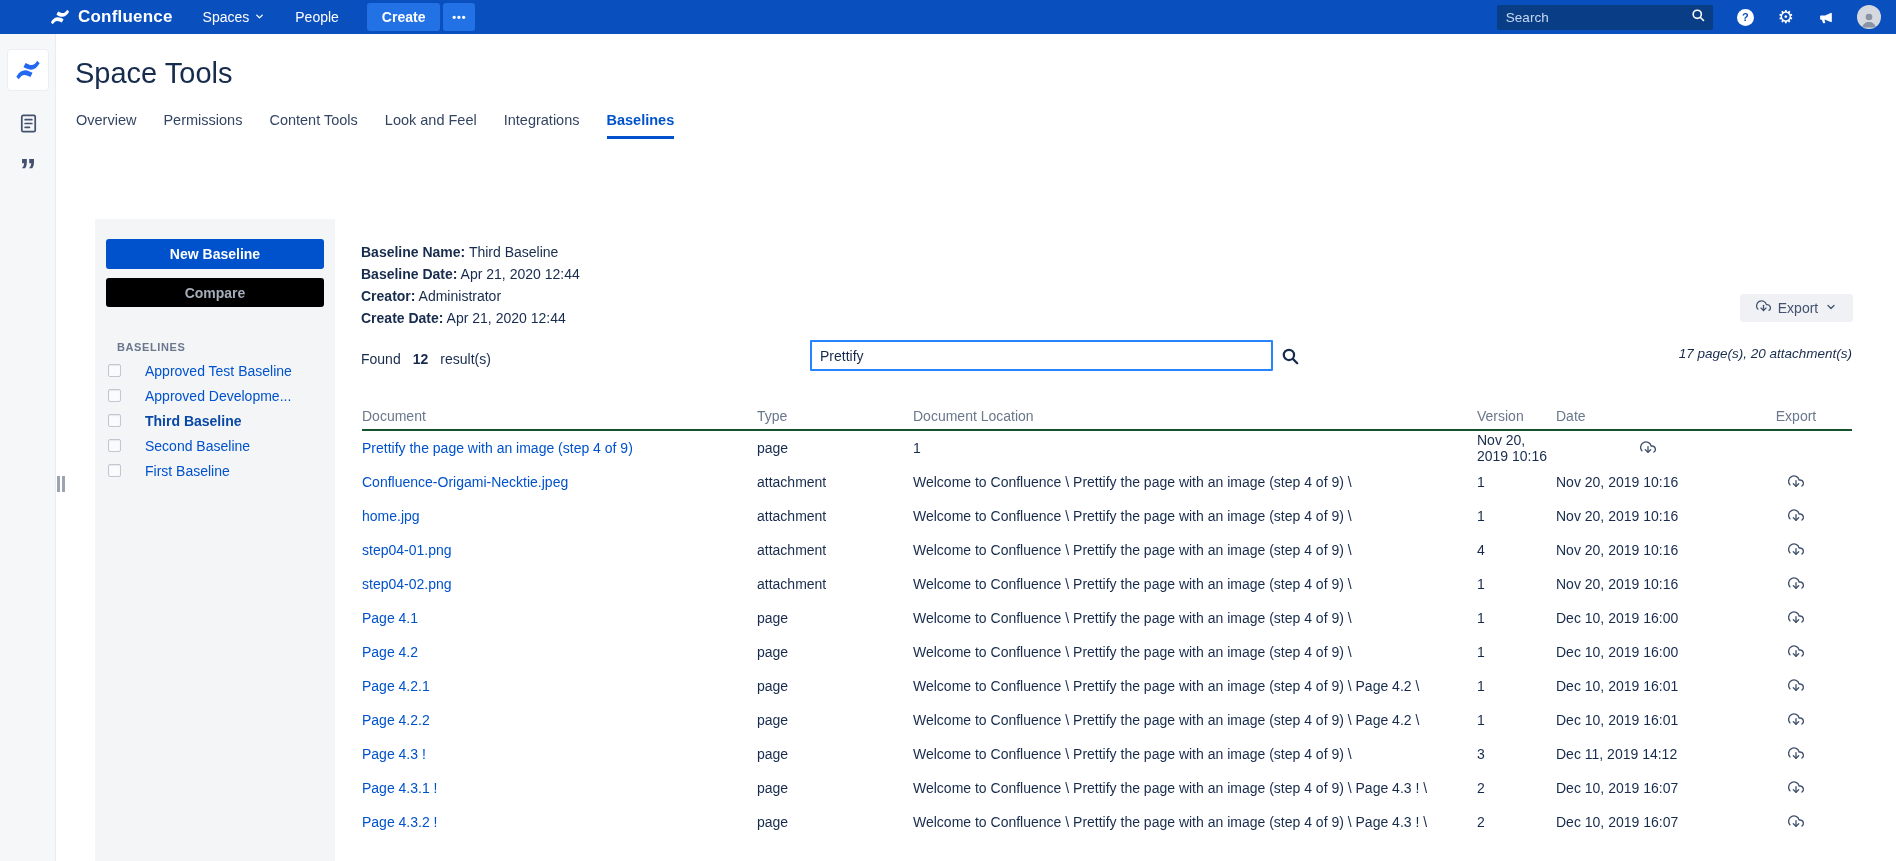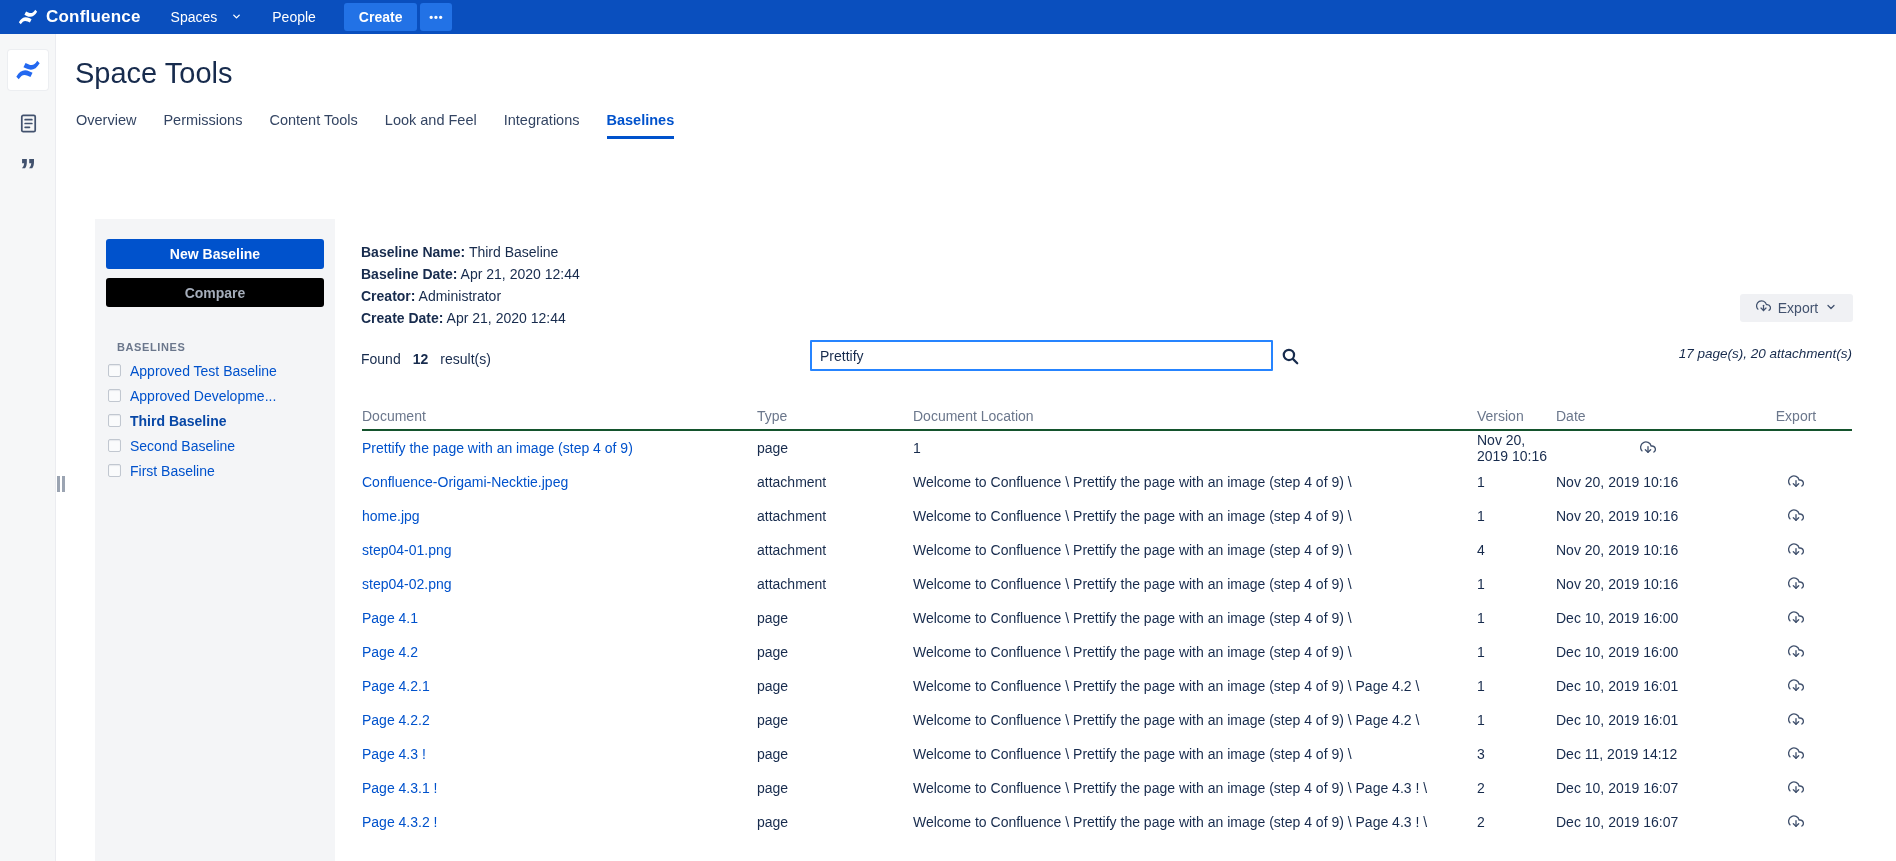--- a/index.html
+++ b/index.html
@@ -10,26 +10,26 @@
     font-family:"Liberation Sans", sans-serif; font-size:14px;
   }
   :root{
     --navbar-bg:#0A4FBE; --navbar-search-bg:#093D85; --button-blue:#2272E6;
     --accent:#0052CC; --link:#0052CC; --selected-blue:#0747A6;
     --panel-bg:#F4F5F7; --muted:#6B778C; --icon-navy:#42526E;
   }
 
   
   .navbar{ position:absolute; top:0; left:0; right:0; height:34px;
-    background:var(--navbar-bg); display:flex; align-items:center; color:#fff; }
+    background:var(--navbar-bg); display:flex; align-items:center; color:#fff;padding-left:32px; }
   .nav-left{ display:flex; align-items:center; height:100%; }
   .brand{ display:flex; align-items:center; margin-left:17px; gap:7px; }
   .brand svg{ display:block; }
   .brand-name{ font-size:17px; font-weight:700; letter-spacing:.2px; }
-  .nav-item{ display:flex; align-items:center; gap:14px; margin-left:30px;
+  .nav-item{ display:flex; align-items:center; gap:5px; margin-left:30px;
     font-size:14px; cursor:pointer; }
   .nav-item:first-of-type{ margin-left:32px; }
   .btn-create{ margin-left:28px; height:28px; background:var(--button-blue);
     border:none; border-radius:3px; color:#fff; font-weight:700; font-size:14px;
     padding:0 15px; display:flex; align-items:center; cursor:pointer;
     font-family:"Liberation Sans",sans-serif;}
   .btn-more{ margin-left:3px; height:28px; width:32px; background:var(--button-blue);
     border:none; border-radius:3px; color:#fff; font-weight:700; font-size:11px;
     letter-spacing:1px; display:flex; align-items:center; justify-content:center; cursor:pointer;}
   .nav-right{ margin-left:auto; display:flex; align-items:center; height:100%; }
@@ -76,21 +76,21 @@
   .btn-compare{ position:absolute; left:11px; top:59px; width:218px; height:29px;
     background:#000000; color:#A5ADBA; border:none; border-radius:3px;
     font-weight:700; font-size:14px; cursor:default; font-family:"Liberation Sans",sans-serif;}
   .panel-heading{ position:absolute; left:22px; top:122px; font-size:11px;
     font-weight:700; letter-spacing:.6px; color:var(--muted); }
   .baseline-list{ position:absolute; left:0; top:139px; right:0; }
   .bl-item{ display:flex; align-items:center; height:25px; padding-left:13px; }
   .checkbox{ width:13px; height:13px; border:1px solid #C1C7D0; border-radius:2px;
     background:#FAFBFC; box-shadow:inset 0 1px 1px rgba(9,30,66,.08); cursor:pointer;
     flex:0 0 auto; }
-  .bl-label{ margin-left:9px; color:var(--link); font-size:14px; cursor:pointer;
+  .bl-label{ margin-left:24px; color:var(--link); font-size:14px; cursor:pointer;
     white-space:nowrap; }
   .bl-item.selected .bl-label{ color:var(--selected-blue); font-weight:700; }
 
   
   .details{ position:absolute; left:361px; top:241px; }
   .d-line{ line-height:22px; font-size:14px; }
   .d-label{ font-weight:700; }
 
   
   .export-btn{ position:absolute; left:1740px; top:294px; width:113px; height:28px;
@@ -141,20 +141,48 @@
             <polyline points="6 9 12 15 18 9"></polyline>
           </svg>
       </span>
     </div>
     <div class="nav-item">
       <span>People</span>
     </div>
     <button class="btn-create">Create</button>
     <button class="btn-more">•••</button>
   </div>
+  <div class="nav-right">
+    <div class="nav-search">
+      <input placeholder="Search" style="">
+      <span>
+        <svg width="15" height="15" viewBox="0 0 24 24" fill="none" stroke="#fff" stroke-width="2.6" stroke-linecap="round">
+            <circle cx="10" cy="10" r="6.5"></circle>
+            <line x1="15.2" y1="15.2" x2="20" y2="20"></line>
+          </svg>
+      </span>
+    </div>
+    <div class="nav-icon">
+        <div class="help-circle">?</div>
+      </div>
+    <div class="nav-icon">
+        <span class="gear-glyph">⚙</span>
+      </div>
+    <div class="nav-icon">
+      <svg width="17" height="17" viewBox="0 0 24 24" fill="#fff">
+        <path d="M3 10v4c0 .6.4 1 1 1h1.5l1.3 4.2c.1.5.6.8 1.1.8h1.3c.7 0 1.2-.7 1-1.3L9.1 15H10l8 3.5c.7.3 1.5-.2 1.5-.9V6.4c0-.7-.8-1.2-1.5-.9L10 9H4c-.6 0-1 .4-1 1z"></path>
+      </svg>
+    </div>
+    <div class="avatar">
+      <svg width="18" height="18" viewBox="0 0 24 24" fill="#8993A4">
+          <circle cx="12" cy="8" r="4.4"></circle>
+          <path d="M3 22c.8-5 4.6-7.5 9-7.5s8.2 2.5 9 7.5z"></path>
+        </svg>
+    </div>
+  </div>
 </div>
 
 <div class="iconbar">
   <div class="space-logo-tile">
     <svg width="28" height="28" viewBox="0 0 24 24" fill="#2368F0">
       <path d="M22 6.2C18.8 11.6 15.2 12.9 10.6 10.8L8.1 9.6 9.9 5.9 12.3 7C15.5 8.5 17.6 7.8 19.9 4Z"></path>
       <path d="M2 17.8C5.2 12.4 8.8 11.1 13.4 13.2L15.9 14.4 14.1 18.1 11.7 17C8.5 15.5 6.4 16.2 4.1 20Z"></path>
     </svg>
   </div>
   <div class="side-ic" style="top:78px;">

